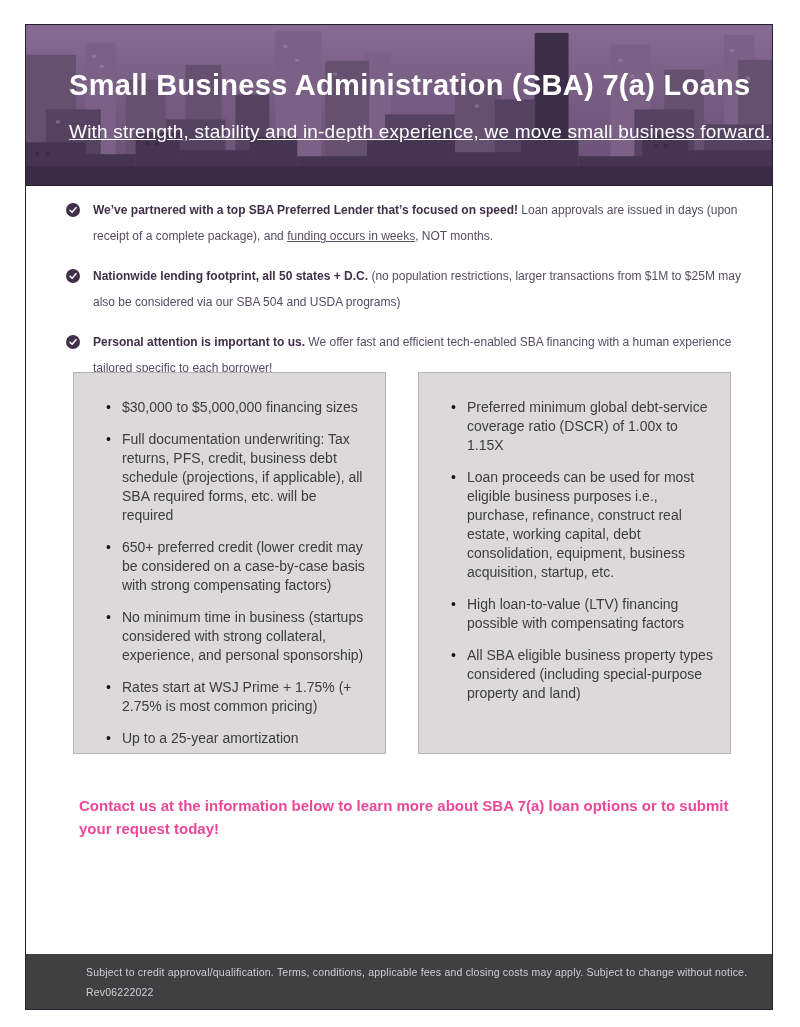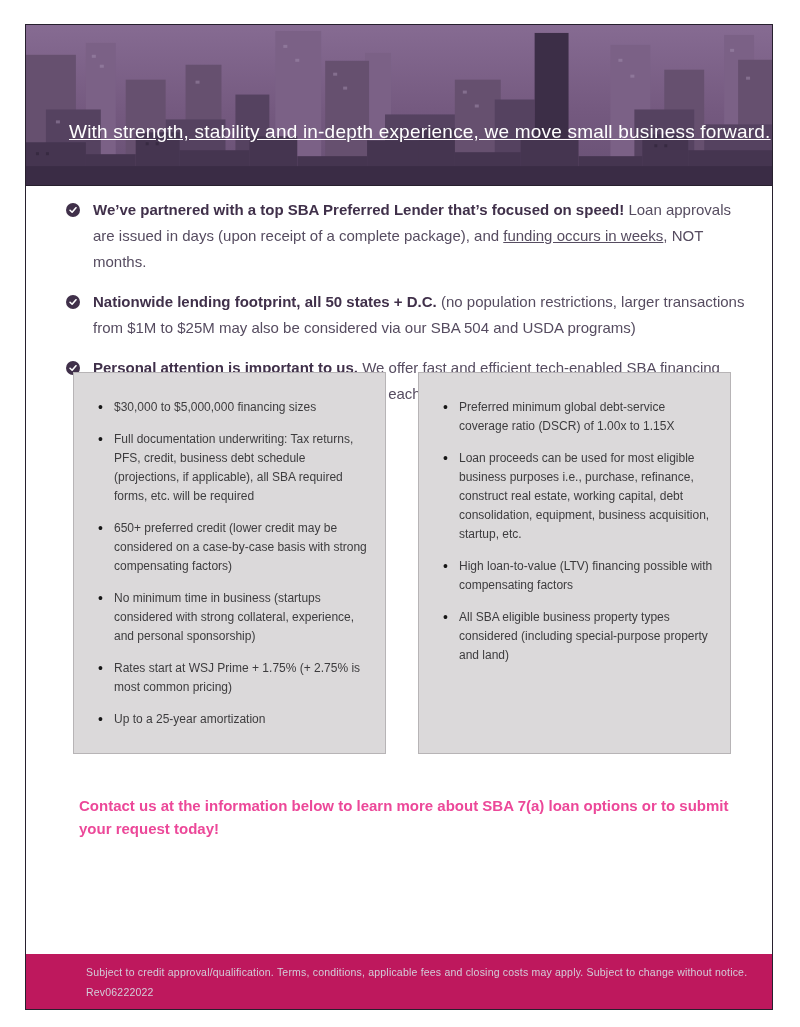--- a/index.html
+++ b/index.html
@@ -23,52 +23,52 @@
     font-size:29px; font-weight:bold; letter-spacing:0.3px; white-space:nowrap;
   }
   .hdr-sub {
     position:absolute; left:43px; top:96px; color:#ffffff;
     font-size:19px; letter-spacing:0.2px; white-space:nowrap;text-decoration:underline;
   }
   
   .highlights { position:absolute; left:40px; top:172px; width:682px; }
   .hl-item {
     display:flex; gap:13px; margin-bottom:14px;
-    font-size:15px; line-height:26px; color:#564c60;justify-content:center;
+    font-size:12px; line-height:26px; color:#564c60;justify-content:center;
   }
   .hl-item b { color:#40304a; }
   .hl-text { display:block; }
   .chk { flex:0 0 14px; width:14px; height:14px; margin-top:6px; }
   .u { text-decoration:underline; }
   
   .box {
     position:absolute; top:347px; width:313px; height:382px;
     background:#dbd9da; border:1px solid #b7b4b6; box-sizing:border-box;
     padding:25px 16px 0 40px;
   }
   .box.left  { left:47px; }
   .box.right { left:392px; }
   .box ul { margin:0; padding:0; }
   .box li {
-    list-style:none; position:relative; margin:0 0 13px 0;
-    font-size:12px; line-height:19px; color:#3d3c3e;
+    list-style:none; position:relative; margin:0 0 13px 8px;
+    font-size:14px; line-height:19px; color:#3d3c3e;
   }
   .box li::before {
     content:"\2022"; position:absolute; left:-16px; top:0;
     color:#161616; font-size:14px;
   }
   
   .contact {
     position:absolute; left:53px; top:769px; width:665px;
     font-size:15px; font-weight:bold; color:#ec4899; line-height:23px;
   }
   
   .footer {
     position:absolute; left:0; bottom:0; width:746px; height:55px;
-    background:#be185d;
+    background:#404040;
   }
   .footer-inner {
     position:absolute; left:60px; top:8px; right:8px;
     font-size:10.5px; line-height:20px; color:#d3cdd9; letter-spacing:0.2px;
   }
   .footer-line1 { white-space:nowrap; }
 </style>
 </head>
 <body>
 
@@ -154,20 +154,21 @@
         <rect x="10" y="128" width="3" height="3"></rect>
           <rect x="20" y="128" width="3" height="3"></rect>
         <rect x="120" y="118" width="3" height="3"></rect>
           <rect x="130" y="118" width="3" height="3"></rect>
         <rect x="402" y="112" width="3" height="3"></rect>
           <rect x="412" y="112" width="3" height="3"></rect>
         <rect x="630" y="120" width="3" height="3"></rect>
           <rect x="640" y="120" width="3" height="3"></rect>
       </g>
     </svg>
+    <div class="hdr-title">Small Business Administration (SBA) 7(a) Loans</div>
     <div class="hdr-sub">With strength, stability and in-depth experience, we move small business forward.</div>
   </div>
 
   <div class="highlights">
 
     <div class="hl-item">
       <svg class="chk" viewBox="0 0 16 16" aria-hidden="true">
         <circle cx="8" cy="8" r="8" fill="#40304a"></circle>
         <path d="M4.6 8.3 L7 10.6 L11.4 5.4" stroke="#ffffff" stroke-width="1.8" fill="none" stroke-linecap="round" stroke-linejoin="round"></path>
       </svg>

